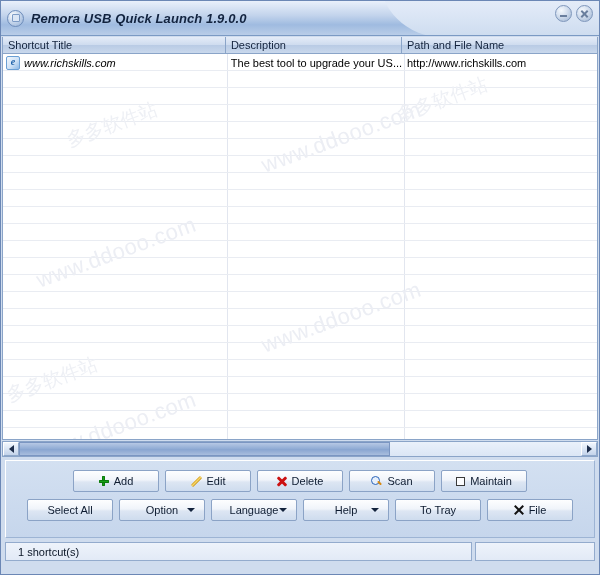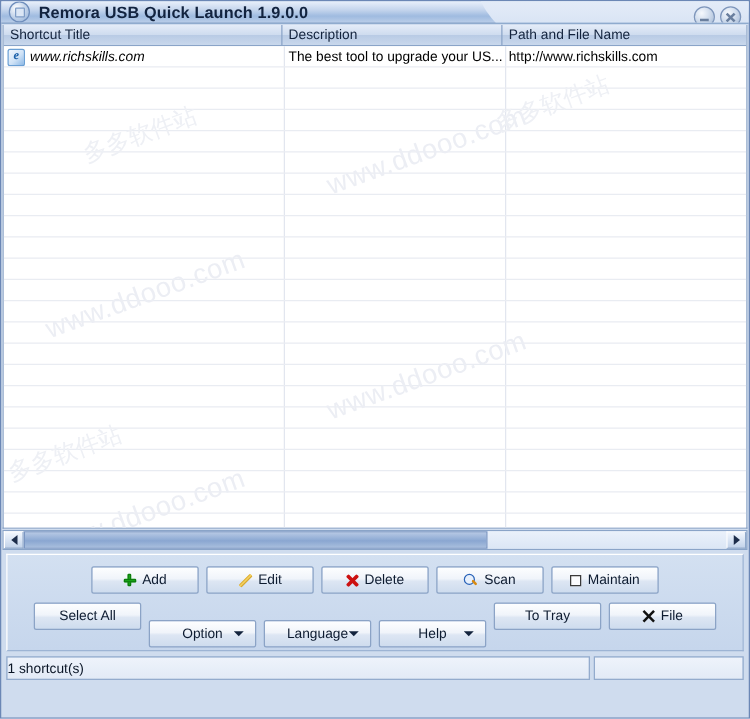--- a/index.html
+++ b/index.html
@@ -20,26 +20,27 @@
     width: 600px;
     height: 575px;
     background: #cfdcee;
     border: 1px solid #6b87b5;
     overflow: hidden;
   }
 
   
   .titlebar {
     position: relative;
-    height: 18px;
+    height: 35px;
     background: linear-gradient(to bottom, #e9f0fb 0%, #c3d4ec 42%, #9fbbe0 70%, #b9cde8 100%);
     border-bottom: 1px solid #7b9ac4;
     display: flex;
     align-items: center;
     overflow: hidden;
+    font-style: italic;
   }
   .titlebar::after {
     
     content: "";
     position: absolute;
     right: -20px;
     top: -26px;
     width: 240px;
     height: 62px;
     border-radius: 0 0 0 120px;
@@ -295,21 +296,21 @@
     justify-content: center;
     gap: 5px;
     font-size: 11px;
     color: #0d1b30;
     position: relative;
     cursor: default;
   }
   .btn .lbl { line-height: 12px; }
 
   
-  .btn.has-arrow { justify-content: center; margin-top: 14px; }
+  .btn.has-arrow { justify-content: center; }
   .btn .dd {
     position: absolute;
     right: 9px;
     top: 50%;
     margin-top: -2px;
     width: 0; height: 0;
     border-left: 4px solid transparent;
     border-right: 4px solid transparent;
     border-top: 4px solid #13233d;
   }
@@ -408,21 +409,21 @@
     height: 19px;
     display: flex;
     gap: 3px;
   }
   .status-panel {
     height: 19px;
     background: linear-gradient(to bottom, #eef3fb 0%, #e2eaf6 100%);
     border: 1px solid #93abcd;
     display: flex;
     align-items: center;
-    padding-left: 0;
+    padding-left: 12px;
     font-size: 11px;
     color: #0a1526;
     overflow: hidden;
   }
   .status-main  { flex: 1; }
   .status-extra { width: 120px; flex: none; }
 </style>
 </head>
 <body>
 

